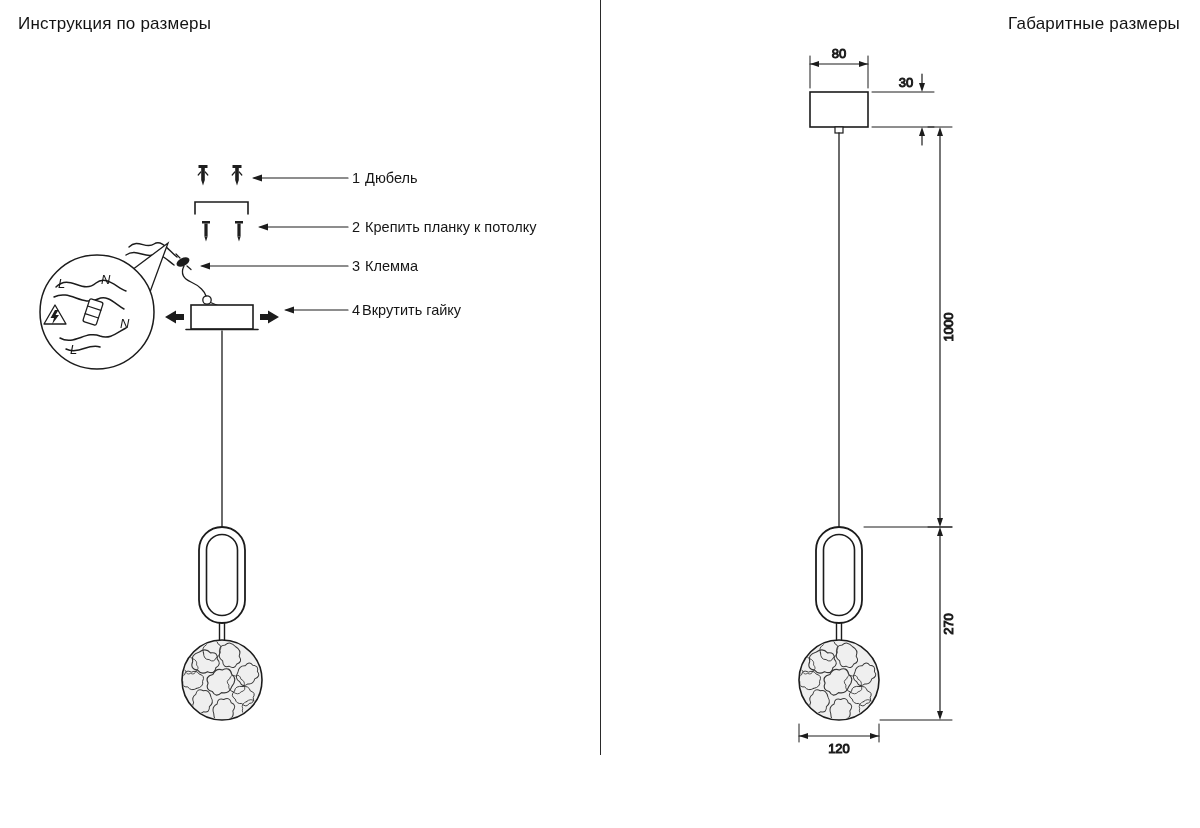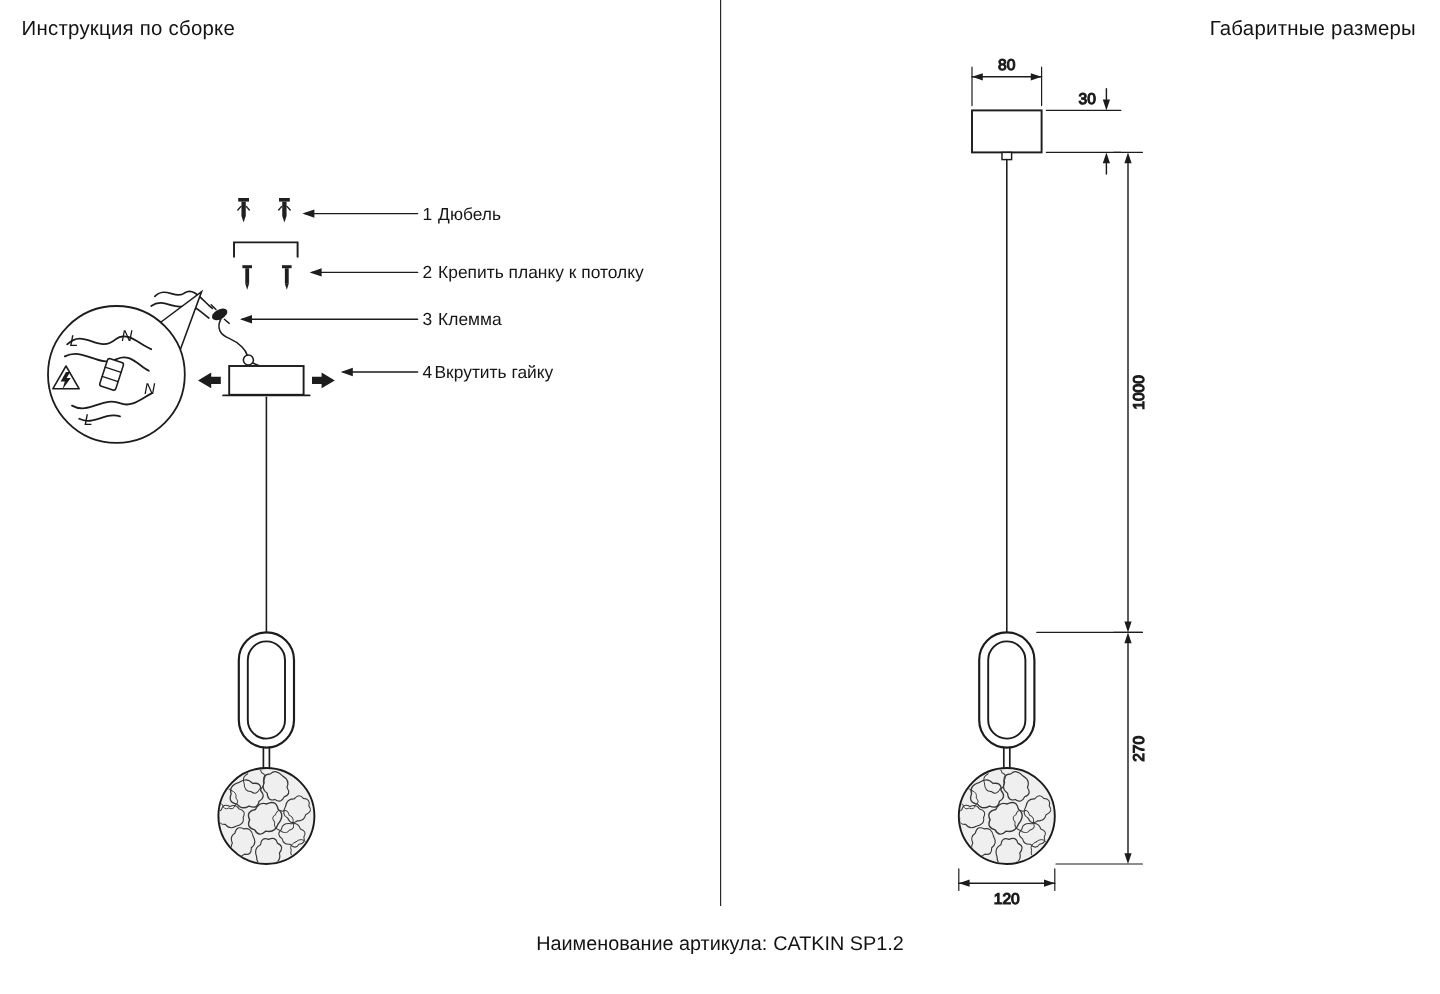--- a/index.html
+++ b/index.html
@@ -16,21 +16,21 @@
   svg.diagram{position:absolute;left:0;top:0;}
   svg.diagram text{fill:#161616;font-size:14.5px;font-family:"Liberation Sans","DejaVu Sans",sans-serif;}
   svg.diagram text.dim{font-size:13px;}
   svg.diagram text.wire{font-size:13px;font-style:italic;}
 </style>
 </head>
 <body>
 
 <div class="sheet">
 
-  <div class="title left">Инструкция по сборке</div>
+  <div class="title left">Инструкция по размеры</div>
   <div class="title right">Габаритные размеры</div>
 
   <svg class="diagram" width="1200" height="828" viewBox="0 0 1200 828">
     <defs>
       <path id="blob" d="M-9,-8 Q-4,-14 2,-10 Q9,-13 10,-6 Q16,-2 11,3 Q12,10 4,9 Q-1,14 -6,10 Q-14,11 -13,3 Q-17,-3 -9,-8 Z"></path>
       <clipPath id="ballClip">
           <circle r="39"></circle>
         </clipPath>
       <g id="ballShape">
         <circle r="40" fill="#efefef" stroke="#1c1c1c" stroke-width="1.6"></circle>
@@ -192,16 +192,13 @@
 
       <g stroke="#1c1c1c">
         <path d="M799,724 V742 M879,724 V742" fill="none" stroke-width="1"></path>
         <line x1="799" y1="736" x2="879" y2="736" stroke-width="1.2"></line>
         <path d="M799,736 l9,-3 v6 z M879,736 l-9,-3 v6 z" fill="#1c1c1c" stroke="none"></path>
         <text x="839" y="753" text-anchor="middle" class="dim">120</text>
       </g>
     </g>
   </svg>
 
-  <div class="footer">
-    <span>Наименование артикула:</span><span>CATKIN SP1.2</span>
-  </div>
 </div>
 
 </body></html>

